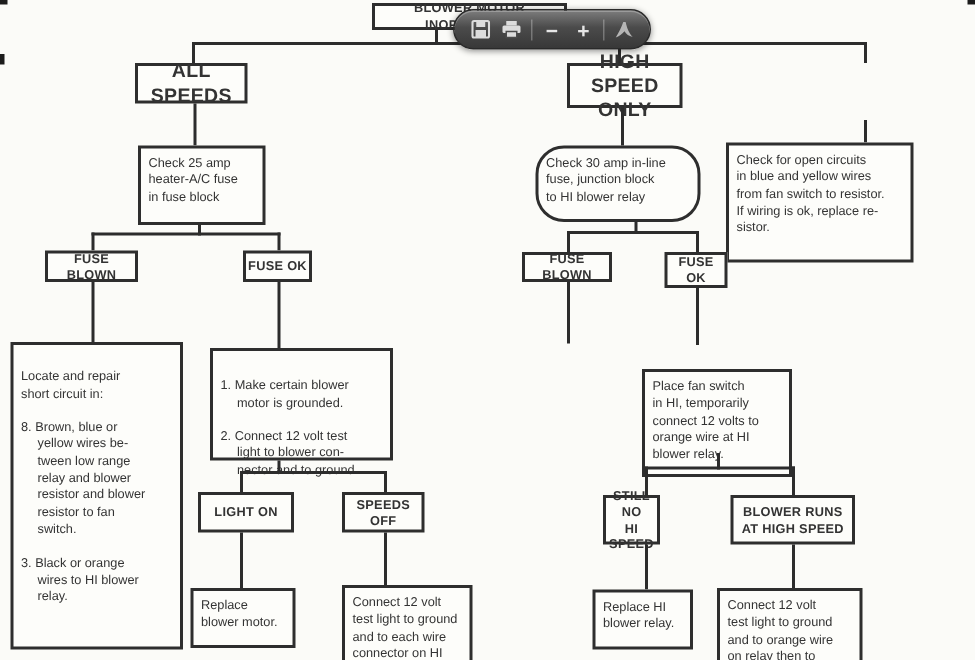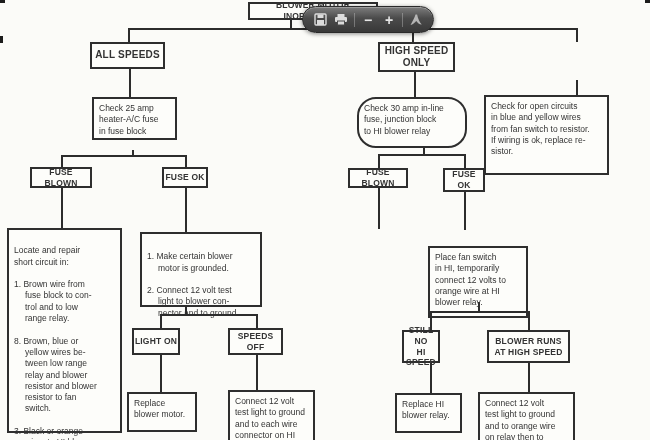--- a/index.html
+++ b/index.html
@@ -9,21 +9,21 @@
     font-family:"Liberation Sans", sans-serif;
     color:#262626;
   }
   .page{position:absolute;inset:0;}
   .node{
     position:absolute;box-sizing:border-box;
     border:2px solid #2e2e2e;background:#fdfdfa;
   }
   .lbl{
     display:flex;align-items:center;justify-content:center;
-    text-align:center;font-size:10px;letter-spacing:.2px;
+    text-align:center;font-size:13px;letter-spacing:.2px;
     line-height:1.25;white-space:pre-line;font-weight:bold;color:#333;
   }
   .txt{
     font-size:8.5px;line-height:1.33;padding:4px 5px;
     white-space:pre-line;color:#333;
   }
   .li{padding-left:11px;text-indent:-11px;white-space:pre-line;}
   .c{position:absolute;background:#2c2c2c;}
   .h{height:2px;}
   .v{width:2px;}
@@ -62,21 +62,21 @@
   <div class="c v" style="left:576px;top:28px;height:14px;"></div>
 
   <div class="node lbl" style="left:90px;top:42px;width:75px;height:27px;">ALL SPEEDS</div>
   <div class="node lbl" style="left:378px;top:42px;width:77px;height:30px;">HIGH SPEED
 ONLY</div>
 
   <div class="c v" style="left:129px;top:69px;height:28px;"></div>
   <div class="c v" style="left:414px;top:72px;height:25px;"></div>
   <div class="c v" style="left:576px;top:80px;height:15px;"></div>
 
-  <div class="node txt" style="left:92px;top:97px;width:85px;height:43px;">Check 25 amp
+  <div class="node txt" style="left:92px;top:97px;width:85px;height:53px;">Check 25 amp
 heater-A/C fuse
 in fuse block</div>
   <div class="node txt" style="left:357px;top:97px;width:110px;height:51px;border-radius:19px;">Check 30 amp in-line
 fuse, junction block
 to HI blower relay</div>
   <div class="node txt" style="left:484px;top:95px;width:125px;height:80px;">Check for open circuits
 in blue and yellow wires
 from fan switch to resistor.
 If wiring is ok, replace re-
 sistor.</div>
@@ -88,24 +88,20 @@
 
   <div class="node lbl" style="left:30px;top:167px;width:62px;height:21px;font-size:8.5px;">FUSE BLOWN</div>
   <div class="node lbl" style="left:162px;top:167px;width:46px;height:21px;font-size:8.5px;">FUSE OK</div>
 
   <div class="c v" style="left:61px;top:188px;height:40px;"></div>
   <div class="c v" style="left:185px;top:188px;height:44px;"></div>
 
   <div class="node txt" style="left:7px;top:228px;width:115px;height:205px;">
     <div>Locate and repair
 short circuit in:</div>
-    <div class="li">1. Brown wire from
-fuse block to con-
-trol and to low
-range relay.</div>
     <div class="li">8. Brown, blue or
 yellow wires be-
 tween low range
 relay and blower
 resistor and blower
 resistor to fan
 switch.</div>
     <div class="li">3. Black or orange
 wires to HI blower
 relay.</div>
@@ -118,21 +114,21 @@
     <div class="li">2. Connect 12 volt test
 light to blower con-
 nector and to ground.</div>
   </div>
 
   <div class="c v" style="left:185px;top:307px;height:9px;"></div>
   <div class="c h" style="left:160px;top:314px;width:98px;"></div>
   <div class="c v" style="left:160px;top:314px;height:14px;"></div>
   <div class="c v" style="left:256px;top:314px;height:14px;"></div>
 
-  <div class="node lbl" style="left:132px;top:328px;width:48px;height:27px;font-size:8.5px;">LIGHT ON</div>
+  <div class="node lbl" style="left:132px;top:328px;width:64px;height:27px;font-size:8.5px;">LIGHT ON</div>
   <div class="node lbl" style="left:228px;top:328px;width:55px;height:27px;font-size:8.5px;">SPEEDS OFF</div>
 
   <div class="c v" style="left:160px;top:355px;height:37px;"></div>
   <div class="c v" style="left:256px;top:355px;height:35px;"></div>
 
   <div class="node txt" style="left:127px;top:392px;width:70px;height:40px;">Replace
 blower motor.</div>
   <div class="node txt" style="left:228px;top:390px;width:87px;height:55px;">Connect 12 volt
 test light to ground
 and to each wire

